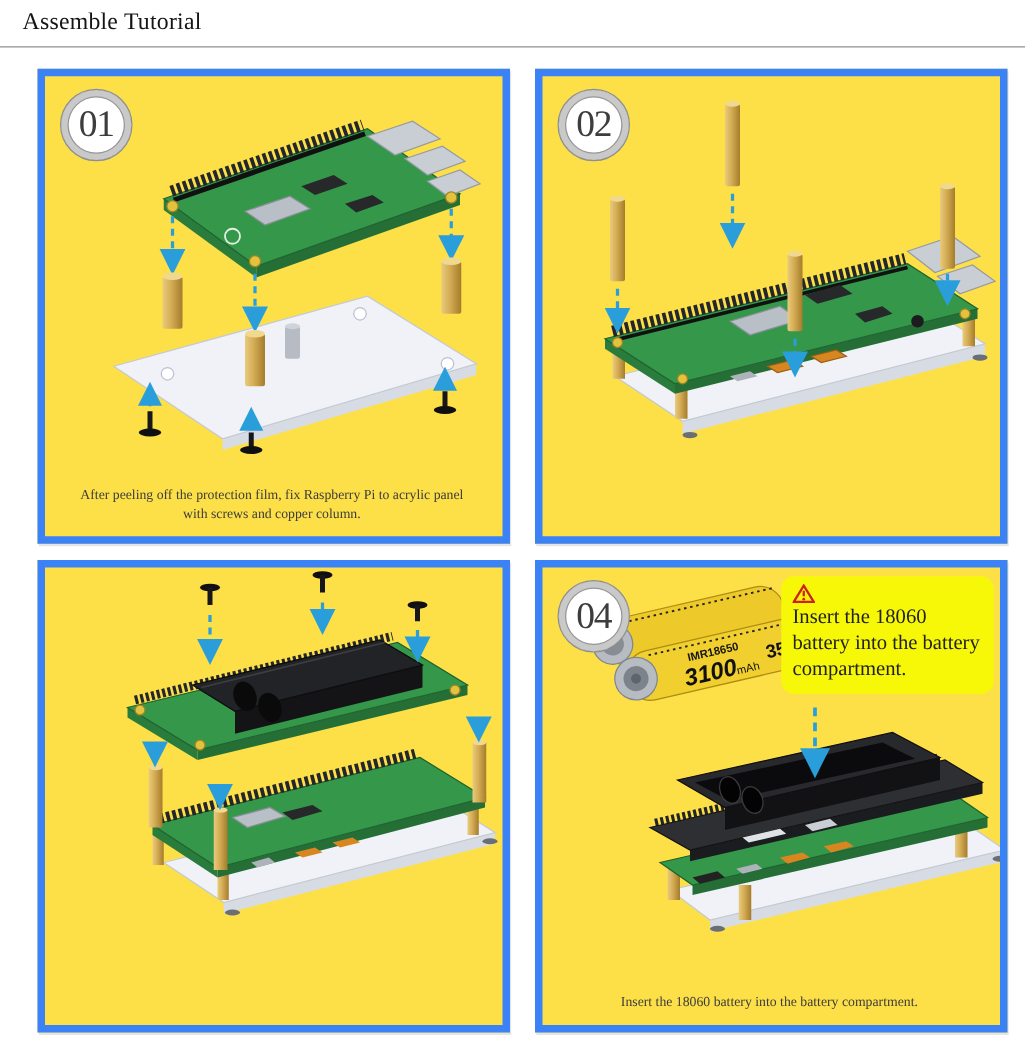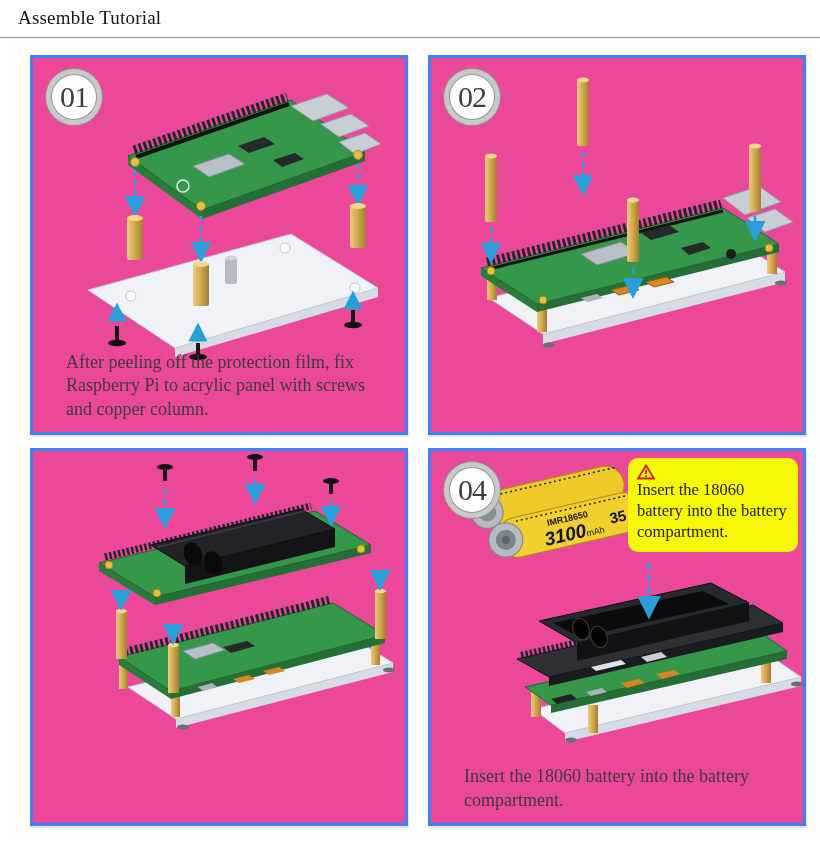--- a/index.html
+++ b/index.html
@@ -3,30 +3,30 @@
 <meta charset="utf-8">
 <style>
   html,body{margin:0;padding:0;background:#fff;}
   .page{position:relative;width:820px;height:841px;background:#fff;overflow:hidden;
         font-family:"Liberation Serif", serif;}
   .page-title{margin:0;padding:7px 0 0 18px;font-size:19px;font-weight:400;color:#151515;
               letter-spacing:.2px;}
   .title-rule{margin:8px 0 0 0;border:none;border-top:1px solid #8f8f8f;height:0;}
   .grid{position:absolute;left:30px;top:55px;display:grid;
         grid-template-columns:378px 378px;grid-template-rows:380px 378px;gap:13px 20px;}
-  .panel{position:relative;background:#ec4899;border:3px solid #3b82f6;
+  .panel{position:relative;background:#fde047;border:6px solid #3b82f6;
          box-shadow:1px 2px 0 rgba(0,0,0,.10);box-sizing:border-box;overflow:hidden;}
   .badge{position:absolute;top:10px;left:12px;width:56px;height:56px;border-radius:50%;
          background:#fff;border:1px solid #8e8e8e;display:flex;align-items:center;justify-content:center;
          box-shadow:inset 0 0 0 5px #c9c9c9, inset 0 0 0 6px #969696;z-index:3;}
   .badge span{font-size:30px;color:#3d3d3d;letter-spacing:-1px;}
   .art{position:absolute;left:0;top:0;right:0;height:305px;}
   .art svg{display:block;}
-  .caption{position:absolute;left:33px;right:24px;bottom:11px;margin:0;
-           font-size:18px;line-height:1.3;color:#3c3c3c;z-index:2;}
+  .caption{position:absolute;left:21px;right:24px;bottom:11px;margin:0;
+           font-size:11px;line-height:1.3;color:#3c3c3c;z-index:2;text-align:center;}
   .callout{position:absolute;top:7px;right:5px;width:153px;background:#f7f708;
            border-radius:10px;padding:6px 8px 10px 9px;font-size:16.5px;line-height:1.26;
            color:#222;z-index:4;}
   .warn{display:inline-block;vertical-align:-2px;margin-right:1px;}
 </style>
 </head>
 <body>
 
 <div class="page">
 

